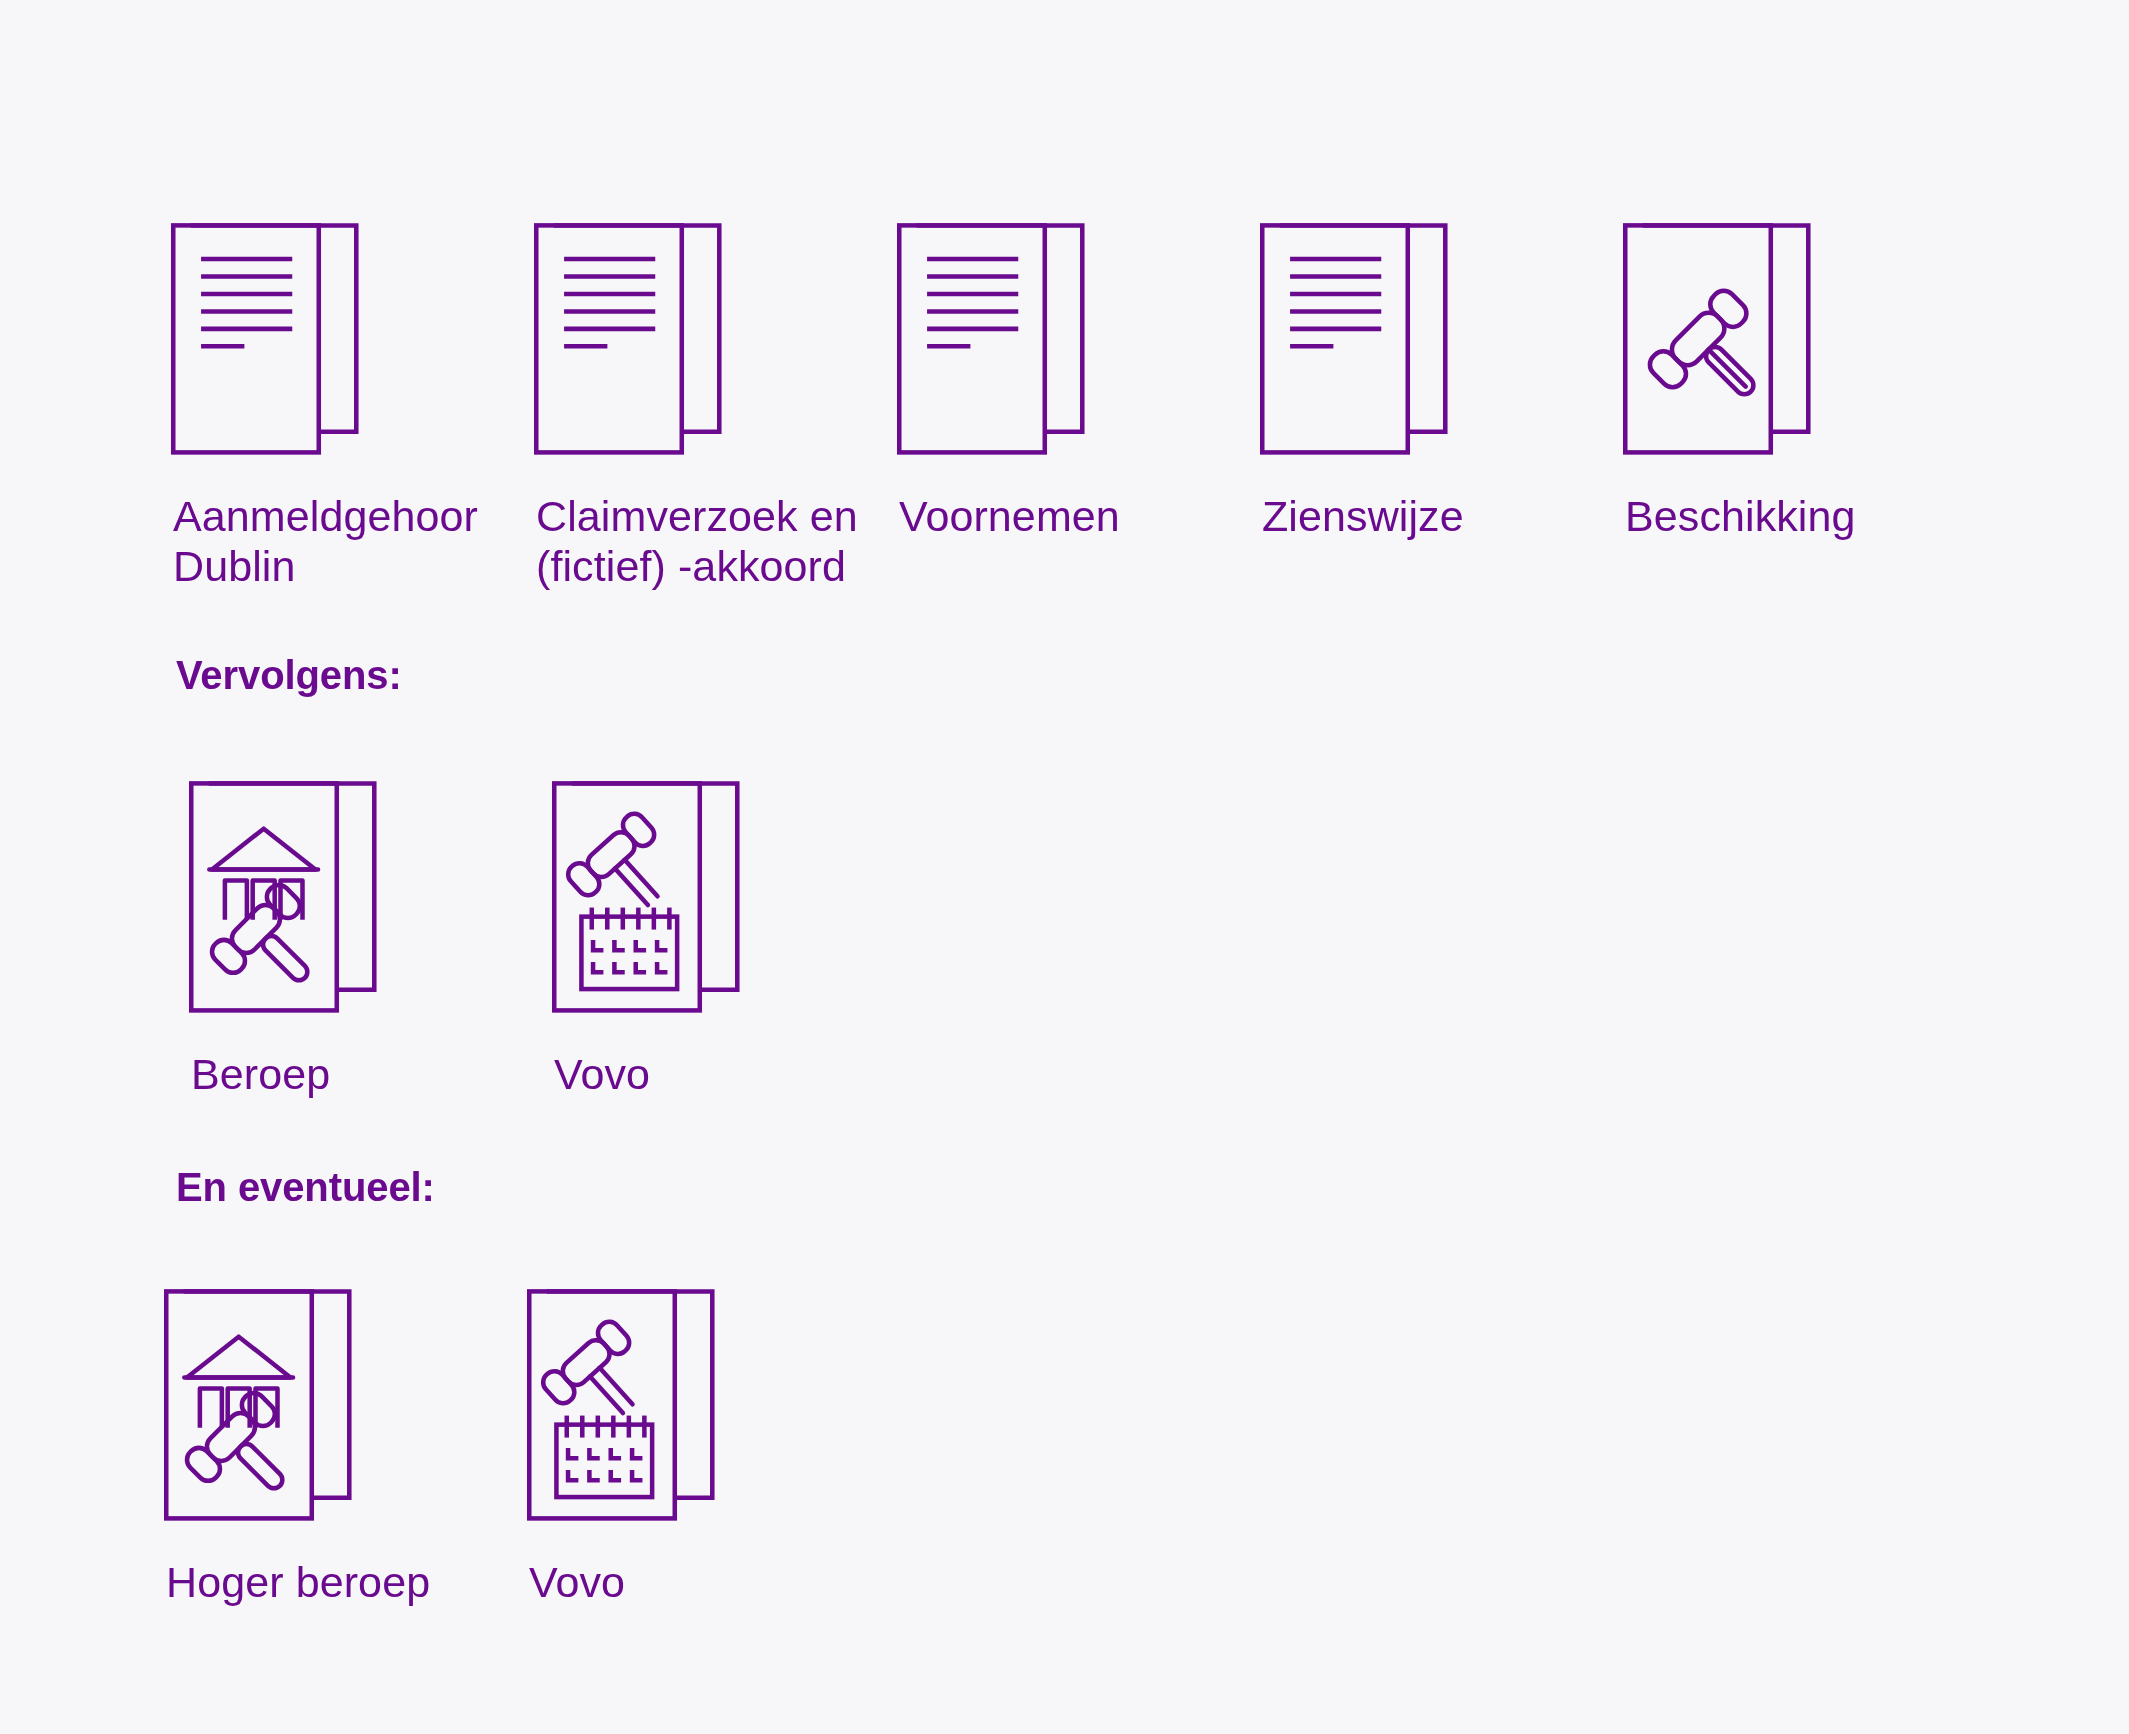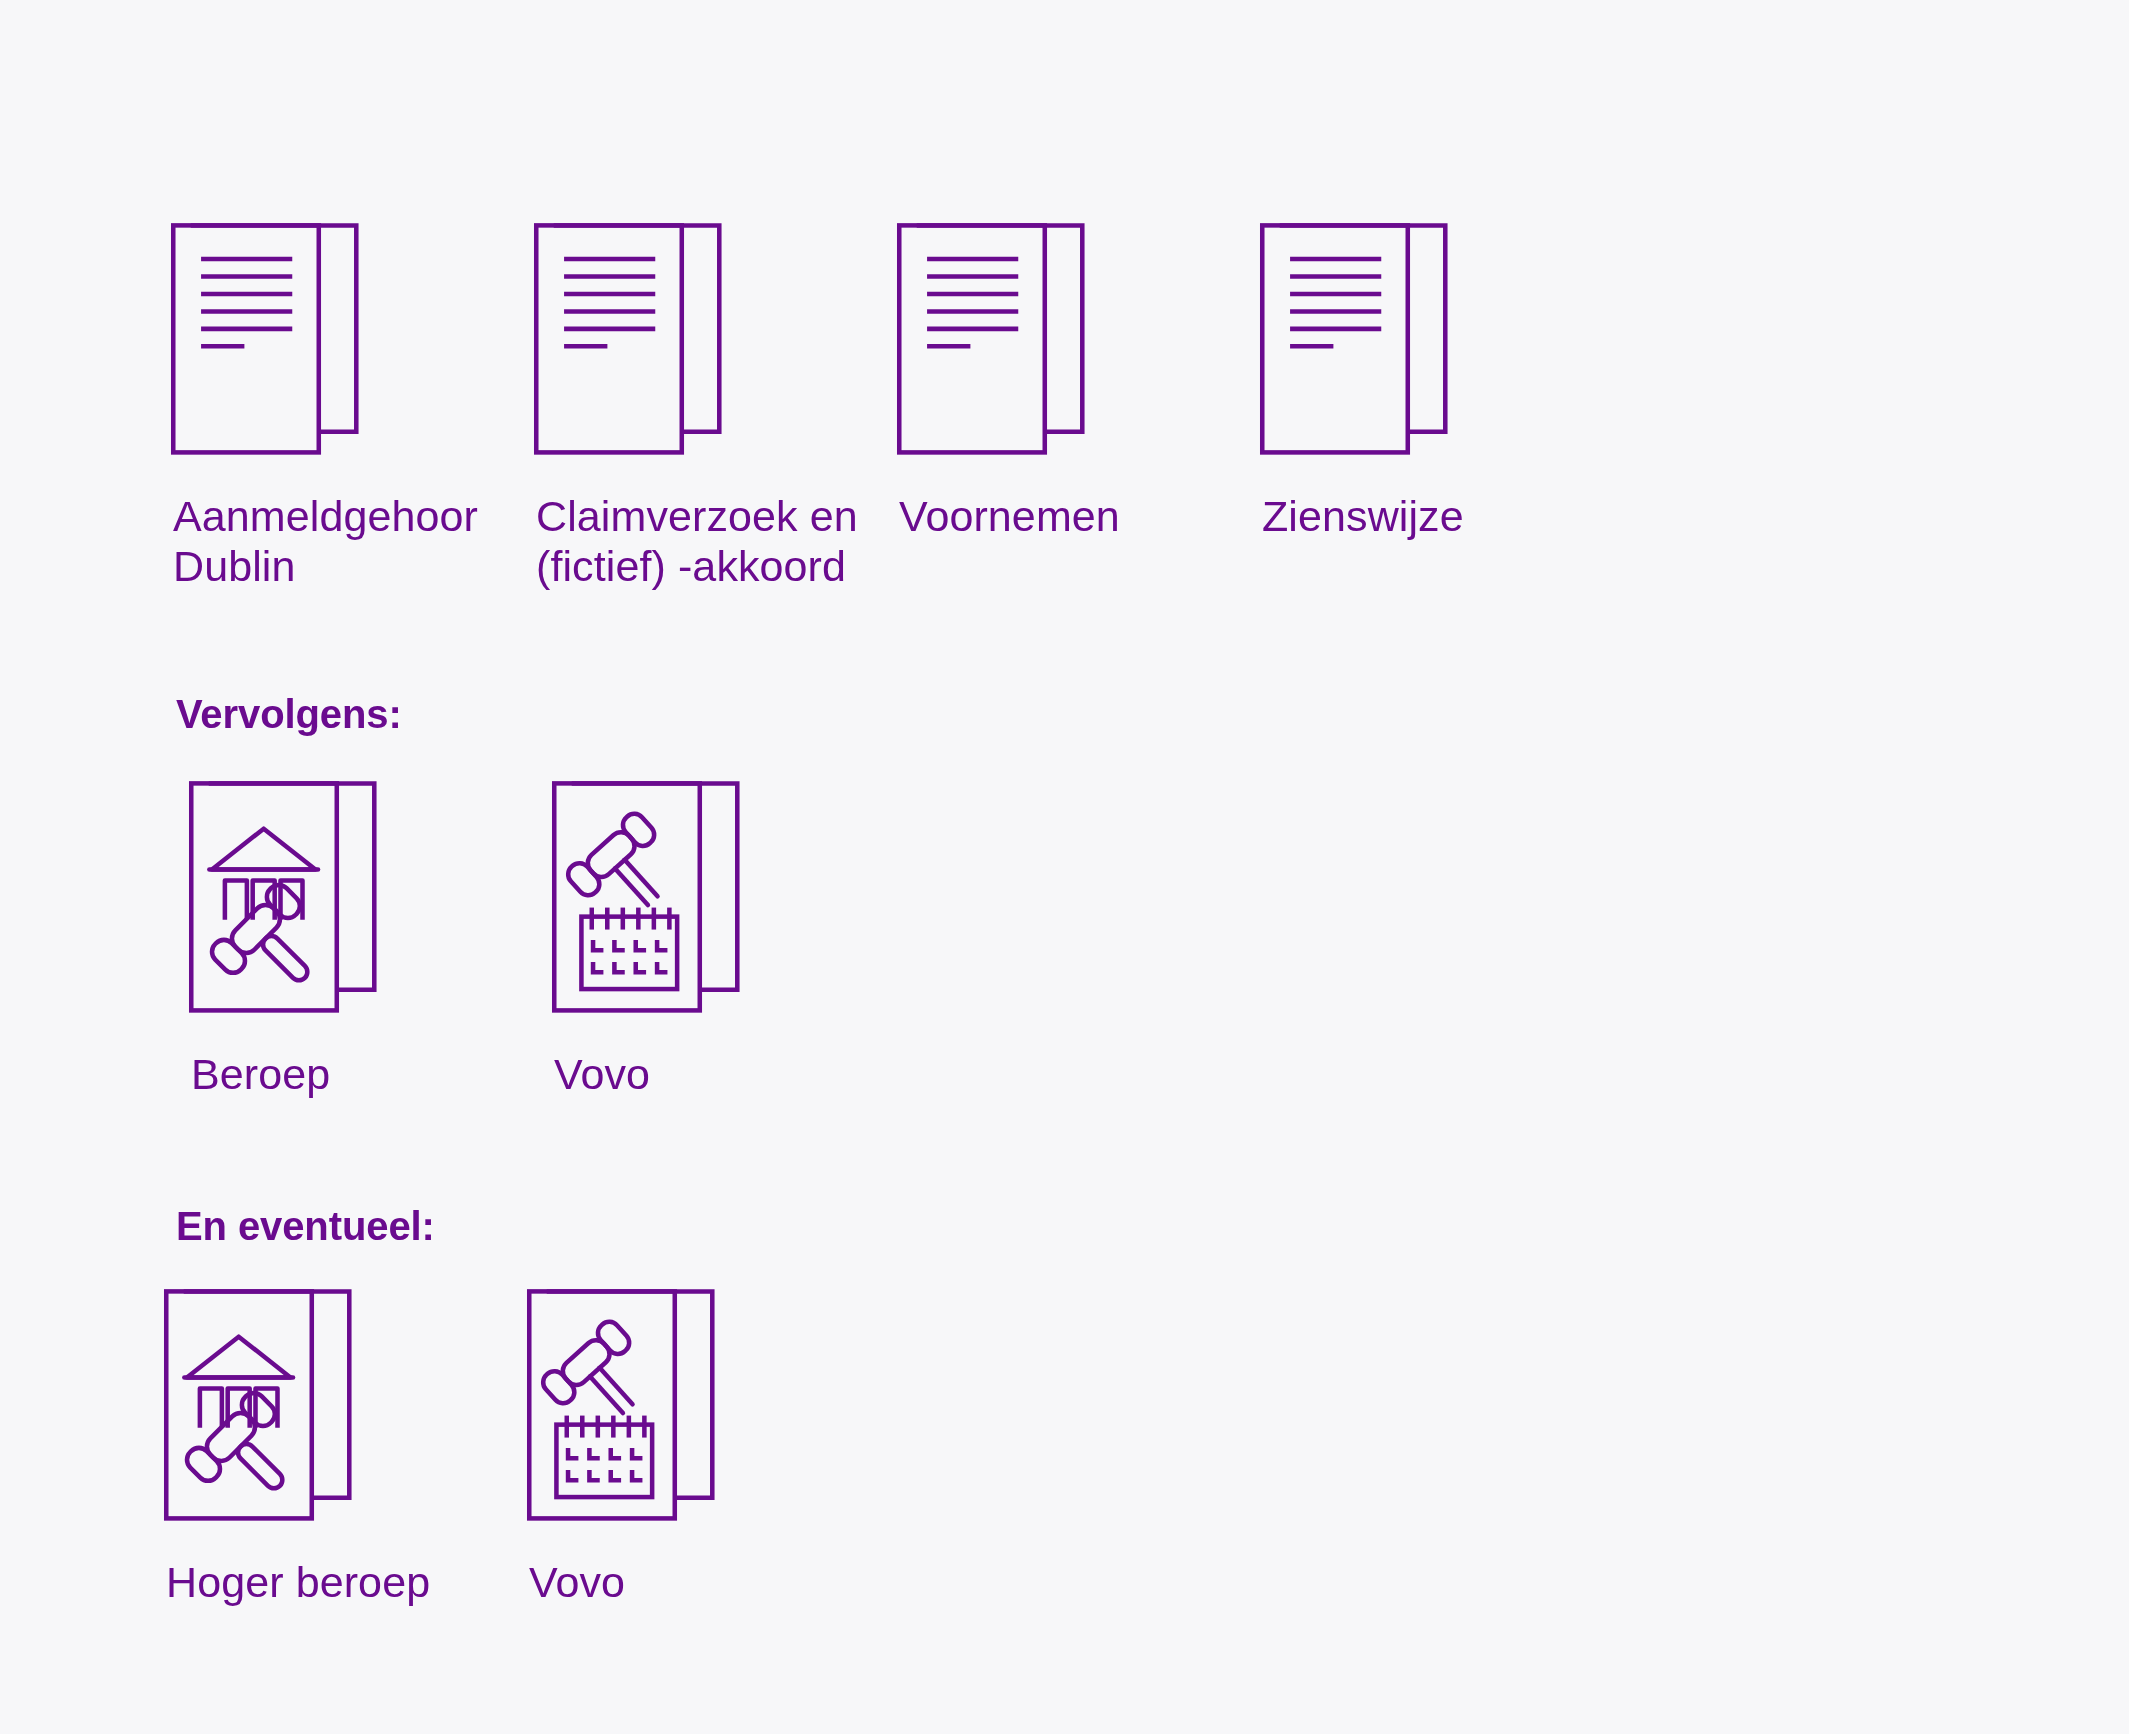--- a/index.html
+++ b/index.html
@@ -62,21 +62,20 @@
     white-space: pre-line;
   }
 
   .heading {
     position: absolute;
     font-size: 40px;
     line-height: 45px;
     font-weight: 700;
     color: #6a0b8f;
     letter-spacing: -0.1px;
-    margin-top: 39px;
   }
   .heading-1 { left: 176px; top: 653px; }
   .heading-2 { left: 176px; top: 1165px; }
 </style>
 </head>
 <body>
 
 <div class="page">
 
   <div class="row row-1">
@@ -156,20 +155,38 @@
             <line x1="43" y1="136" x2="184" y2="136"></line>
             <line x1="43" y1="163" x2="184" y2="163"></line>
             <line x1="43" y1="190" x2="184" y2="190"></line>
             <line x1="43" y1="217" x2="110" y2="217"></line>
           </g>
         </svg>
       </div>
       <div class="label">Zienswijze</div>
     </div>
 
+    <div class="cell">
+      <div class="icon-wrap">
+        <svg viewBox="0 0 310 385" xmlns="http://www.w3.org/2000/svg" aria-hidden="true">
+          <g fill="none" stroke="#6a0b8f" stroke-width="7">
+            <path d="M27 30 H283 V349 H225"></path>
+            <rect x="0" y="30" width="225" height="351"></rect>
+          </g>
+          <g fill="none" stroke="#6a0b8f" stroke-width="7" stroke-linejoin="round" stroke-linecap="round" transform="translate(112,205) rotate(-45) translate(-112,-205)">
+            <rect x="66" y="183" width="92" height="46" rx="20"></rect>
+            <rect x="26" y="176" width="40" height="60" rx="18"></rect>
+            <rect x="158" y="176" width="40" height="60" rx="18"></rect>
+            <path d="M112 229 V310" stroke-linecap="round"></path>
+            <rect x="98" y="229" width="28" height="92" rx="14"></rect>
+          </g>
+        </svg>
+      </div>
+      <div class="label">Beschikking</div>
+    </div>
 
   </div>
 
   <div class="heading heading-1">Vervolgens:</div>
 
   <div class="row row-2">
 
     <div class="cell">
       <div class="icon-wrap">
         <svg viewBox="0 0 310 385" xmlns="http://www.w3.org/2000/svg" aria-hidden="true">

